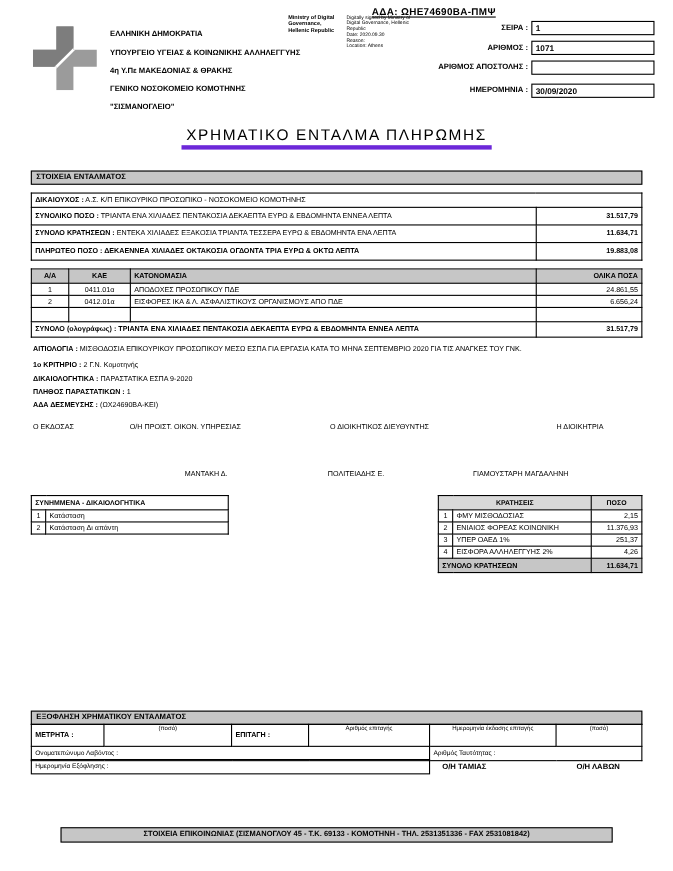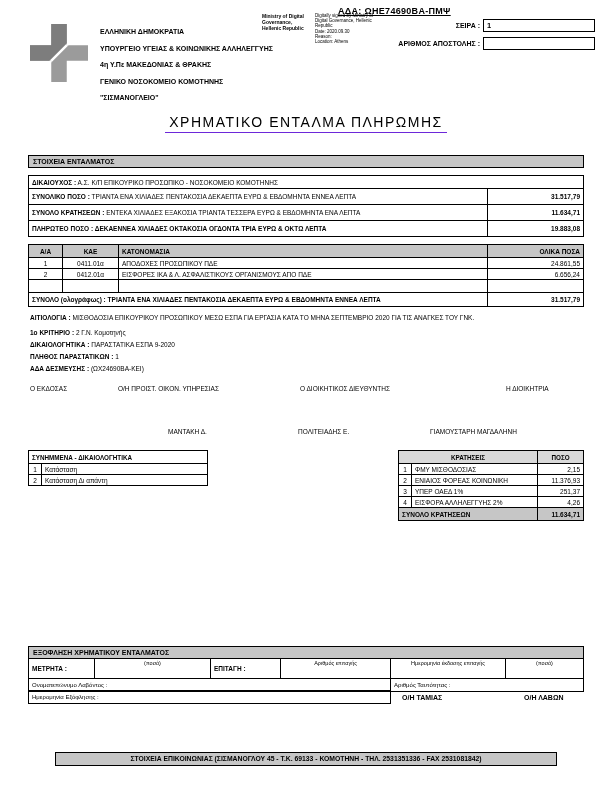--- a/index.html
+++ b/index.html
@@ -19,21 +19,21 @@
   .stamp-issuer { width:50px; font-size:5px; font-weight:bold; line-height:6px; }
   .stamp-details { flex:1; font-size:4.5px; line-height:5.2px; }
 
   .hfields { top:19px; left:338px; width:257px; }
   .hfield { display:flex; align-items:center; height:13px; margin-bottom:5px; }
   .hfield:nth-child(3) { margin-bottom:8px; }
   .hfield-label { flex:1; text-align:right; font-size:7px; font-weight:bold; padding-right:3px; white-space:nowrap; }
   .hfield-box { width:112px; height:13px; border:1px solid #000; font-size:7.5px; font-weight:bold; line-height:11px; padding-left:3px; }
 
   .title { top:114px; left:0; width:100%; text-align:center; font-size:14px; letter-spacing:1.5px; }
-  .title span { border-bottom:1px solid #6d28d9; padding:0 4px 2px; }
+  .title span { border-bottom:4px solid #6d28d9; padding:0 4px 2px; }
 
   .bar { position:absolute; left:28px; width:556px; height:13px; background:#c6c6c6; border:1px solid #000;
          font-size:7px; font-weight:bold; line-height:11px; padding-left:4px; }
 
   table.t { border-collapse:collapse; table-layout:fixed; position:absolute; }
   table.t td { border:1px solid #000; font-size:6.5px; padding:1px 3px; vertical-align:middle;
                overflow:hidden; white-space:nowrap; }
 
   .amounts { top:175px; left:28px; width:556px; }
   .amounts td { height:16px; }
@@ -129,22 +129,30 @@
       <div>Location: Athens</div>
     </div>
   </div>
 
   <div class="abs hfields">
     <div class="hfield">
       <span class="hfield-label">ΣΕΙΡΑ :</span>
       <span class="hfield-box">1</span>
     </div>
     <div class="hfield">
+      <span class="hfield-label">ΑΡΙΘΜΟΣ :</span>
+      <span class="hfield-box">1071</span>
+    </div>
+    <div class="hfield">
       <span class="hfield-label">ΑΡΙΘΜΟΣ ΑΠΟΣΤΟΛΗΣ :</span>
       <span class="hfield-box"></span>
+    </div>
+    <div class="hfield">
+      <span class="hfield-label">ΗΜΕΡΟΜΗΝΙΑ :</span>
+      <span class="hfield-box">30/09/2020</span>
     </div>
   </div>
 
   <div class="abs title"><span>ΧΡΗΜΑΤΙΚΟ ΕΝΤΑΛΜΑ ΠΛΗΡΩΜΗΣ</span></div>
 
   <div class="bar" style="top:155px">ΣΤΟΙΧΕΙΑ ΕΝΤΑΛΜΑΤΟΣ</div>
 
   <table class="t amounts">
     <colgroup>
         <col>

